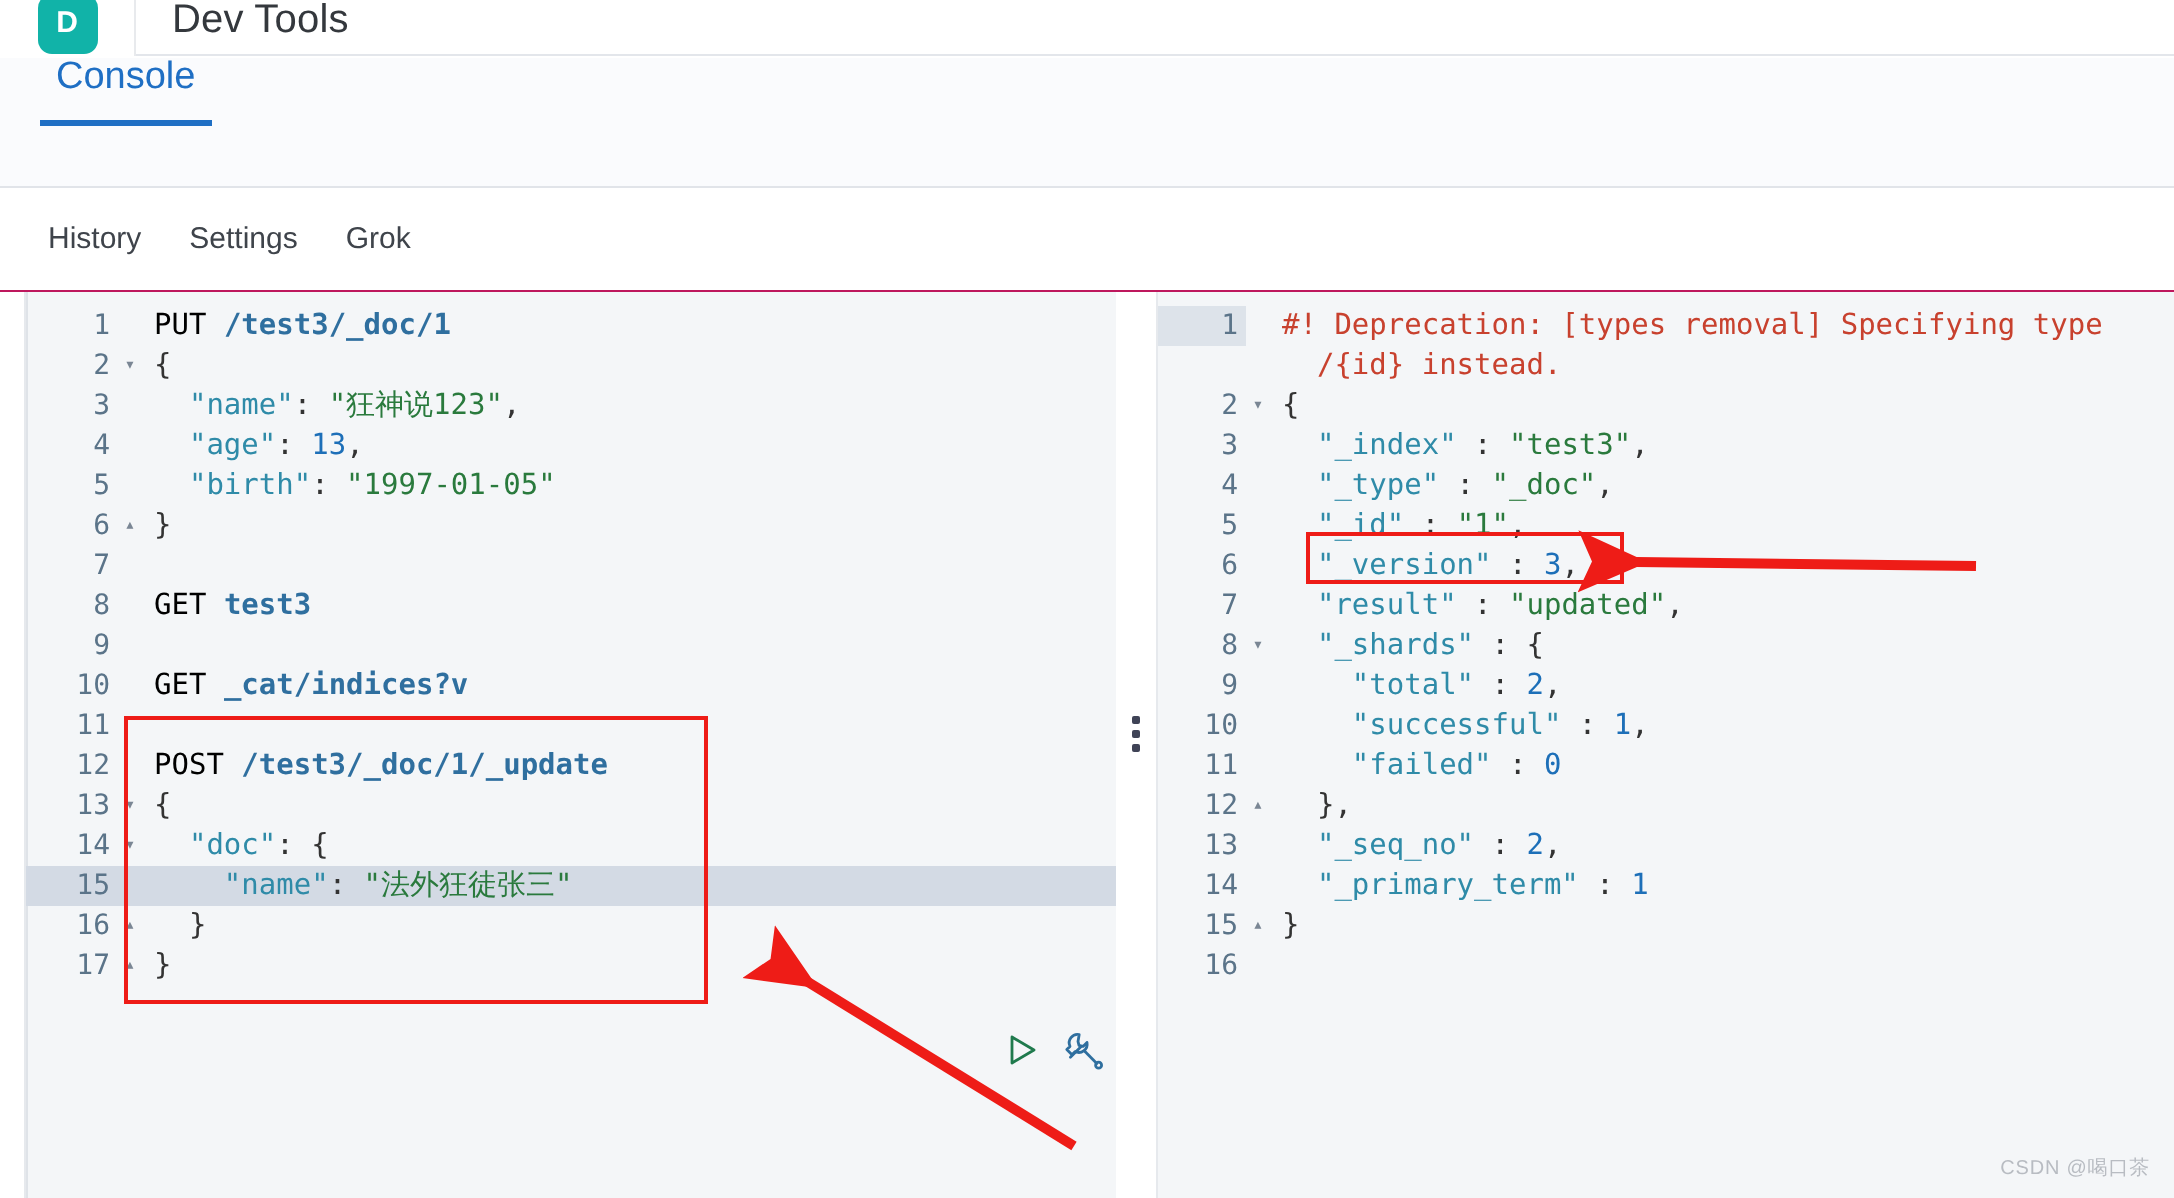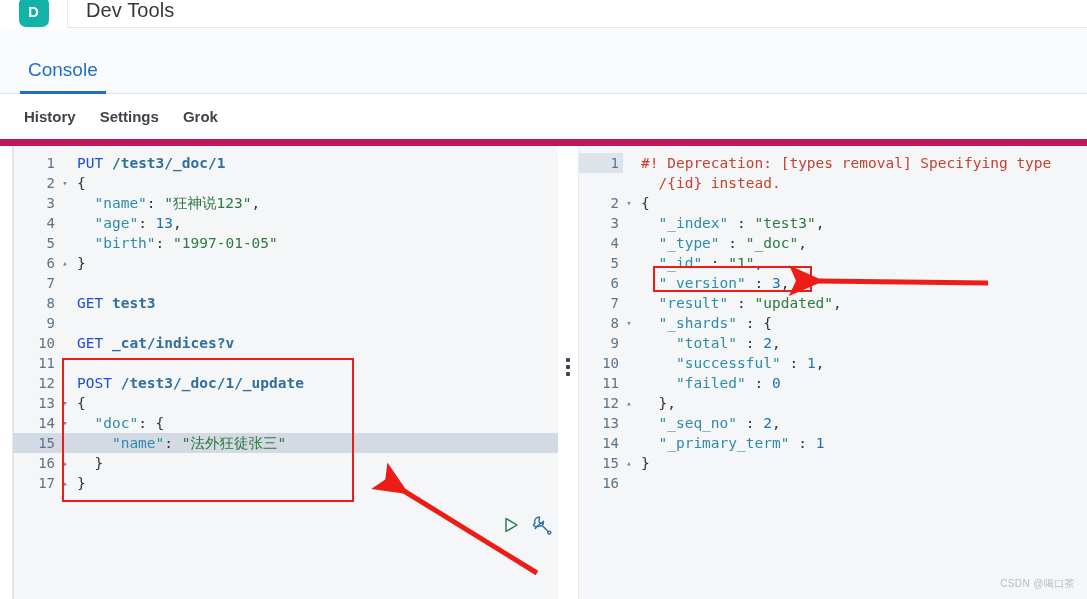--- a/index.html
+++ b/index.html
@@ -46,21 +46,21 @@
     letter-spacing: .1px;
     margin-top: -7px;
   }
 
   
   .tabsbar {
     position: absolute; left: 0; top: 29px;
     width: 1087px; height: 65px;
     background: #fafbfd;
     border-bottom: 1px solid #e1e4e9;
-    display: flex; align-items: flex-end;
+    display: flex; align-items: flex-start;
     padding-left: 14px;
   }
   .tab {
     position: relative;
     padding: 0 14px 14px 14px;
     font-size: 19px;
     color: #3f444b;
     line-height: 1;
     cursor: pointer;
     background: transparent;
@@ -74,24 +74,23 @@
     left: 6px; right: 6px; bottom: -1px;
     height: 3px;
     background: #1f6fc4;
   }
 
   
   .menubar {
     position: absolute; left: 0; top: 94px;
     width: 1087px; height: 52px;
     background: #ffffff;
-    border-bottom: 7px solid #be185d;
+    border-bottom: 1px solid #be185d;
     display: flex; align-items: center;
     padding-left: 24px;
-    font-weight: bold;
   }
   .menuitem {
     font-size: 15px;
     color: #3f444b;
     margin-right: 24px;
     cursor: pointer;
   }
 
   
   .console {
@@ -180,21 +179,21 @@
   }
   .code {
     flex: 1 1 auto;
     padding-left: 6px;
     color: #2d2d2d;
     overflow: visible;
   }
   .pane-right .ln { width: 44px; flex: 0 0 44px; }
 
   
-  .k-method { color: #1d4ed8; text-align: center; }
+  .k-method { color: #000000; text-align: center; }
   .k-url    { color: #2f6f9f; font-weight: bold; }
   .k-key    { color: #2f8ba8; }
   .k-str    { color: #2a7a3d; }
   .k-num    { color: #1d6fb8; }
   .k-punct  { color: #333333; }
   .k-brace  { color: #333333; }
   .k-warn   { color: #c8412e; margin-top: 28px; }
 
   
   .actions {

